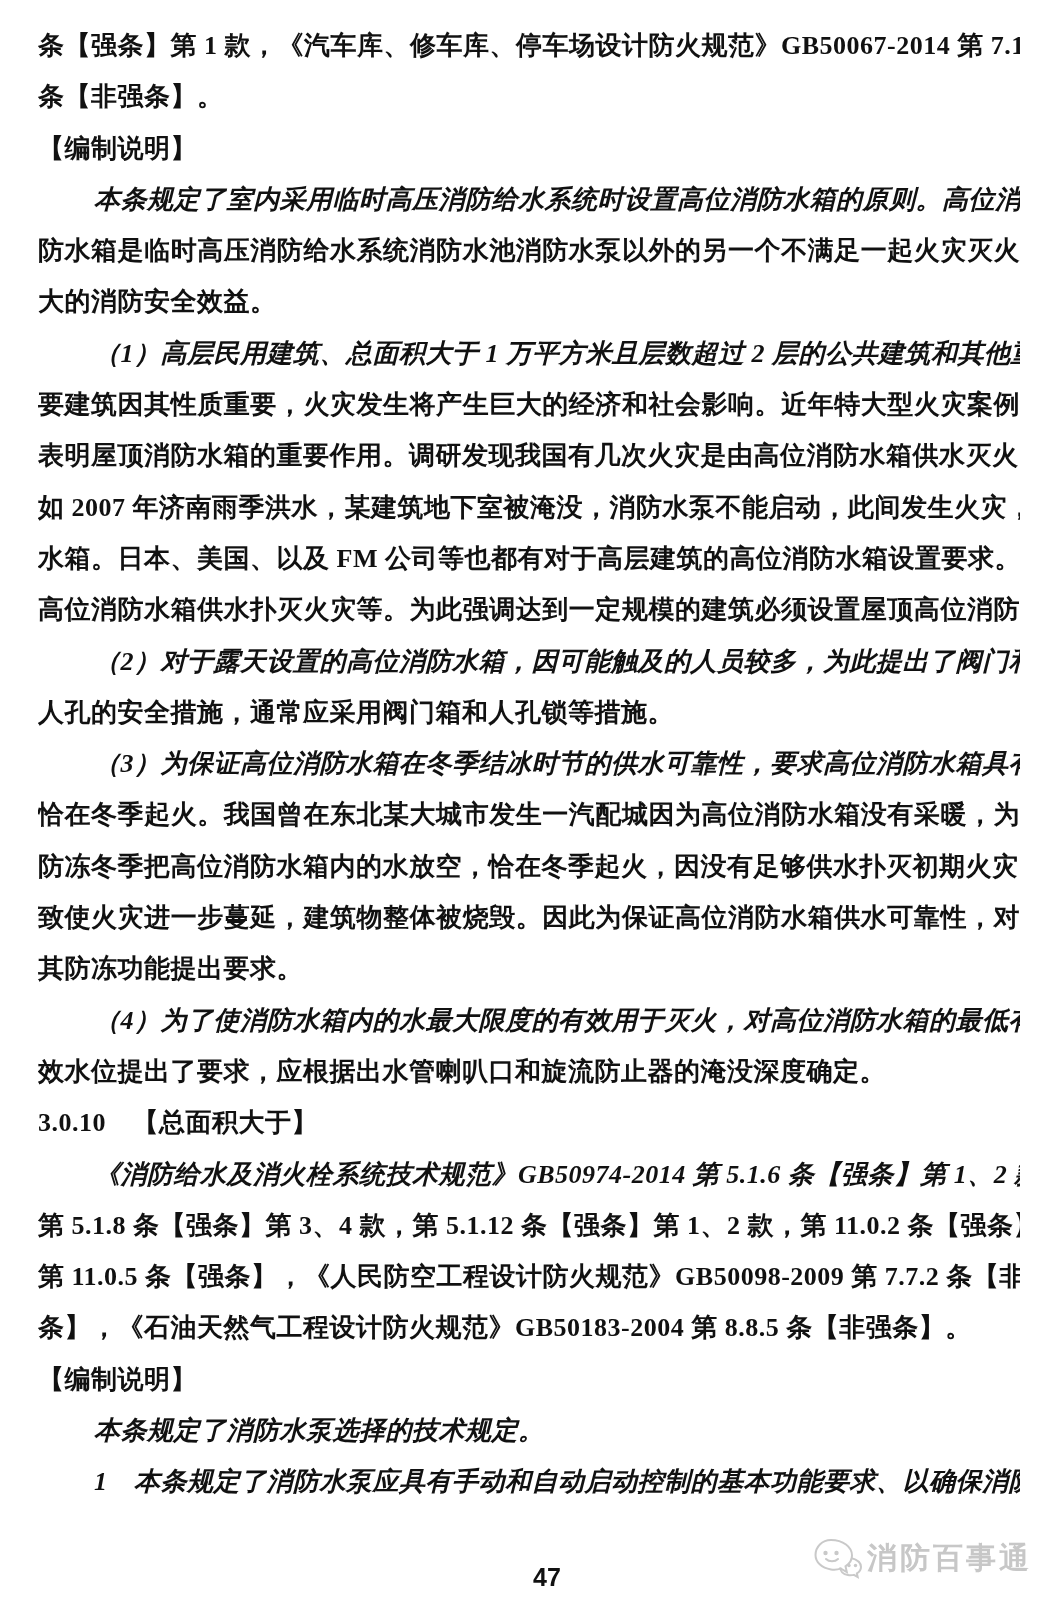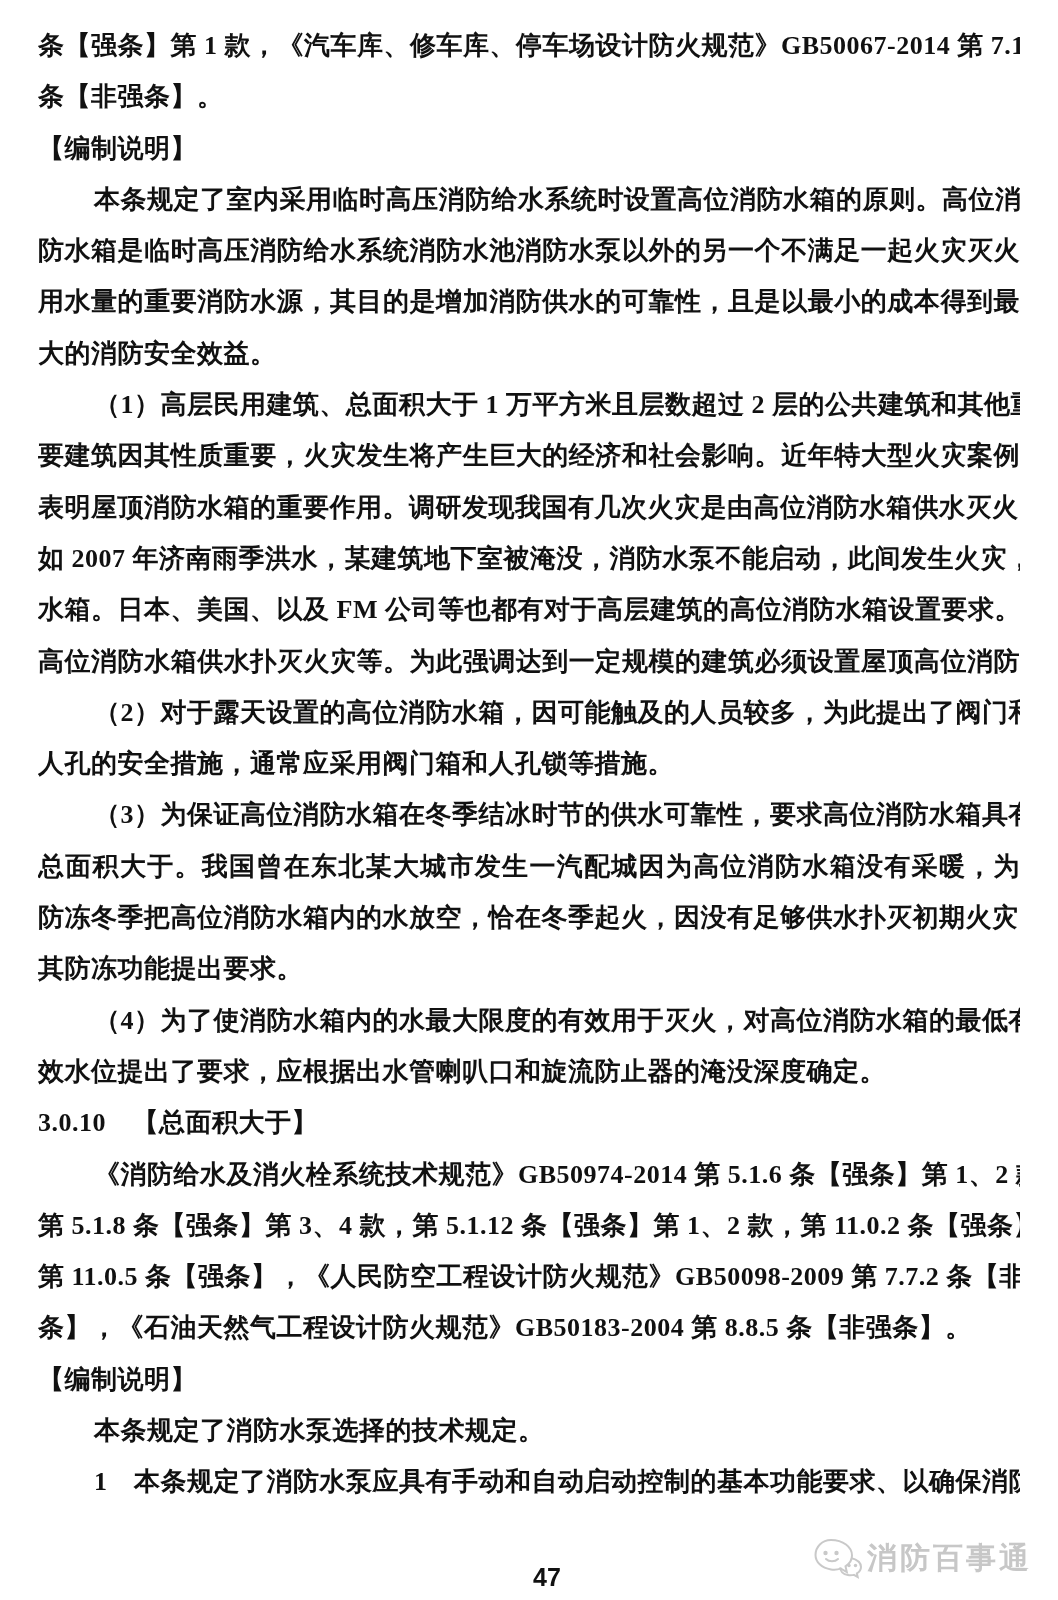--- a/index.html
+++ b/index.html
@@ -26,20 +26,21 @@
     height: 51.3px;
     line-height: 51.3px;
     font-size: 26px;
     font-weight: bold;
     white-space: nowrap;
     overflow: hidden;
     letter-spacing: 0.5px;
   }
   .line.indent {
     text-indent: 56px;
+    font-style: italic;
   }
   .line.fill {
     text-align: justify;
     text-align-last: justify;
   }
   .page-number {
     position: absolute;
     left: 0;
     right: 0;
     bottom: 8px;
@@ -79,33 +80,33 @@
 <body>
 
 <div class="page">
 
   <div class="text-block">
       <div class="line fill">条【强条】第 1 款，《汽车库、修车库、停车场设计防火规范》GB50067-2014 第 7.1.13</div>
       <div class="line">条【非强条】。</div>
       <div class="line">【编制说明】</div>
       <div class="line indent fill">本条规定了室内采用临时高压消防给水系统时设置高位消防水箱的原则。高位消</div>
       <div class="line fill">防水箱是临时高压消防给水系统消防水池消防水泵以外的另一个不满足一起火灾灭火</div>
-      <div class="line fill">用水量的重要消防水源，其目的是增加消防供水的可靠性，且是以最小的成本得到最</div>
       <div class="line">大的消防安全效益。</div>
       <div class="line indent fill">（1）高层民用建筑、总面积大于 1 万平方米且层数超过 2 层的公共建筑和其他重</div>
       <div class="line fill">要建筑因其性质重要，火灾发生将产生巨大的经济和社会影响。近年特大型火灾案例</div>
       <div class="line fill">表明屋顶消防水箱的重要作用。调研发现我国有几次火灾是由高位消防水箱供水灭火，</div>
       <div class="line fill">如 2007 年济南雨季洪水，某建筑地下室被淹没，消防水泵不能启动，此间发生火灾，</div>
       <div class="line fill">水箱。日本、美国、以及 FM 公司等也都有对于高层建筑的高位消防水箱设置要求。</div>
       <div class="line fill">高位消防水箱供水扑灭火灾等。为此强调达到一定规模的建筑必须设置屋顶高位消防</div>
       <div class="line indent fill">（2）对于露天设置的高位消防水箱，因可能触及的人员较多，为此提出了阀门和</div>
       <div class="line">人孔的安全措施，通常应采用阀门箱和人孔锁等措施。</div>
       <div class="line indent fill">（3）为保证高位消防水箱在冬季结冰时节的供水可靠性，要求高位消防水箱具有</div>
-      <div class="line fill">总面积大于。我国曾在东北某大城市发生一汽配城因为高位消防水箱没有采暖，为</div>
+      <div class="line fill">恰在冬季起火。我国曾在东北某大城市发生一汽配城因为高位消防水箱没有采暖，为</div>
       <div class="line fill">防冻冬季把高位消防水箱内的水放空，恰在冬季起火，因没有足够供水扑灭初期火灾，</div>
+      <div class="line fill">致使火灾进一步蔓延，建筑物整体被烧毁。因此为保证高位消防水箱供水可靠性，对</div>
       <div class="line">其防冻功能提出要求。</div>
       <div class="line indent fill">（4）为了使消防水箱内的水最大限度的有效用于灭火，对高位消防水箱的最低有</div>
       <div class="line">效水位提出了要求，应根据出水管喇叭口和旋流防止器的淹没深度确定。</div>
       <div class="line">3.0.10　【总面积大于】</div>
       <div class="line indent fill">《消防给水及消火栓系统技术规范》GB50974-2014 第 5.1.6 条【强条】第 1、2 款，</div>
       <div class="line fill">第 5.1.8 条【强条】第 3、4 款，第 5.1.12 条【强条】第 1、2 款，第 11.0.2 条【强条】、</div>
       <div class="line fill">第 11.0.5 条【强条】，《人民防空工程设计防火规范》GB50098-2009 第 7.7.2 条【非强</div>
       <div class="line">条】，《石油天然气工程设计防火规范》GB50183-2004 第 8.8.5 条【非强条】。</div>
       <div class="line">【编制说明】</div>
       <div class="line indent">本条规定了消防水泵选择的技术规定。</div>

